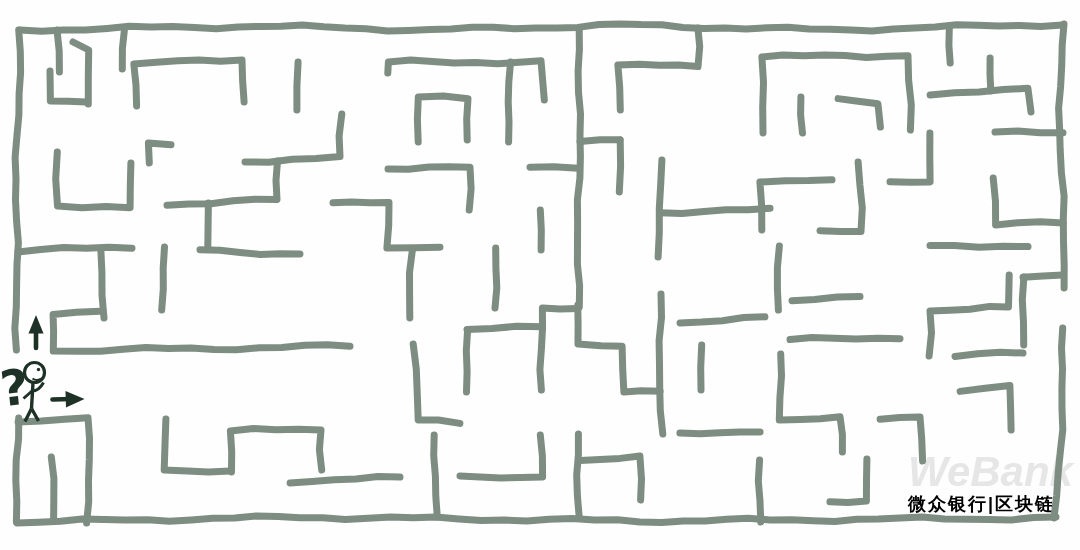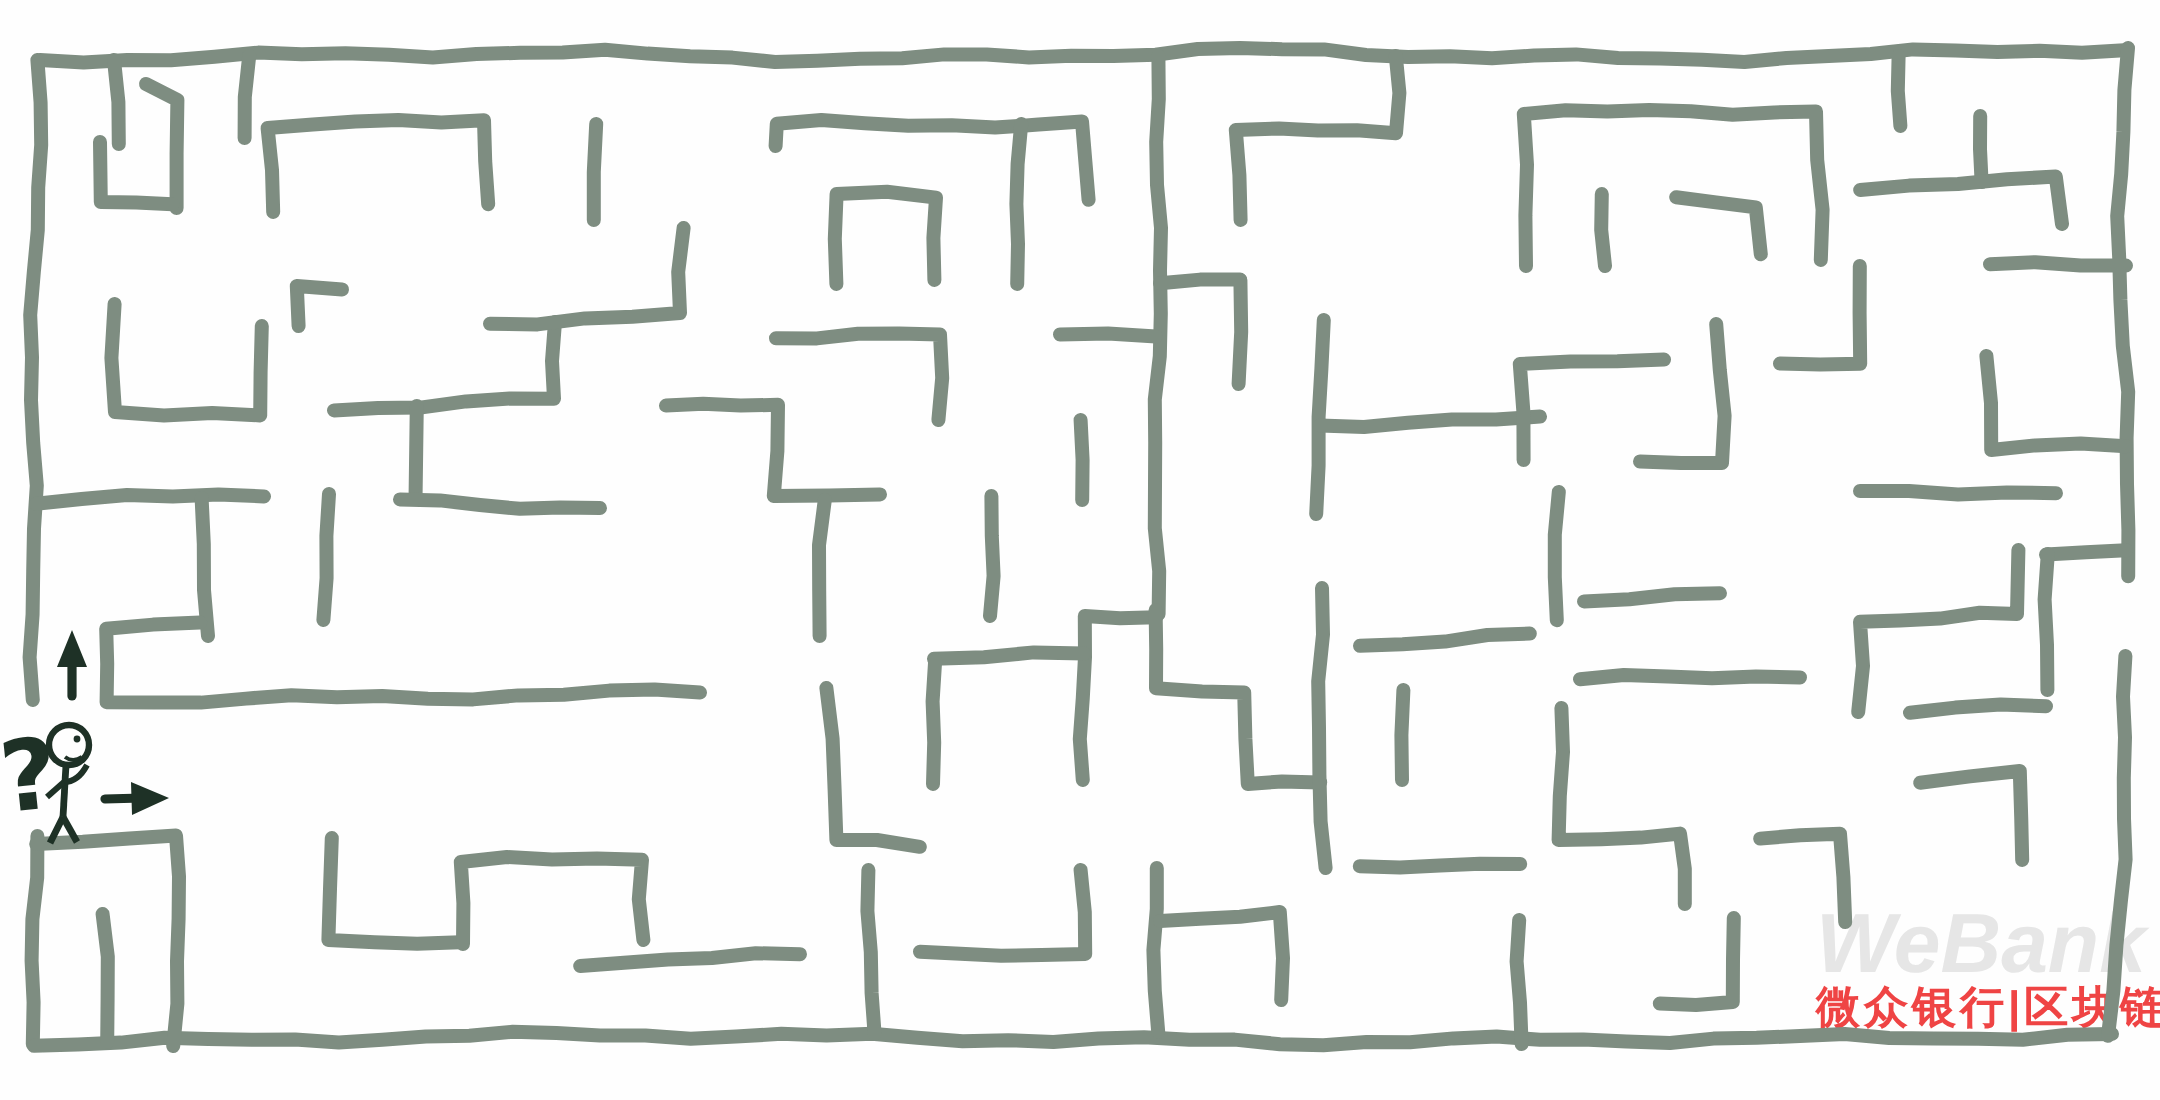--- a/index.html
+++ b/index.html
@@ -16,23 +16,23 @@
     left:908px;top:452px;width:172px;
     color:#e7e7e7;
     user-select:none;
   }
   .wm-brand{
     font-size:42px;font-weight:bold;font-style:italic;
     letter-spacing:0px;line-height:40px;
     white-space:nowrap;color:#e6e6e6;
   }
   .wm-caption{
-    font-size:22px;font-weight:bold;
+    font-size:18px;font-weight:bold;
     letter-spacing:2px;line-height:22px;
-    white-space:nowrap;color:#ef4444;
+    white-space:nowrap;color:#000000;
     margin-top:1px;
   }
 </style>
 </head>
 <body>
 
 <div id="stage">
 
   <div class="watermark">
     <div class="wm-brand">WeBank</div>

